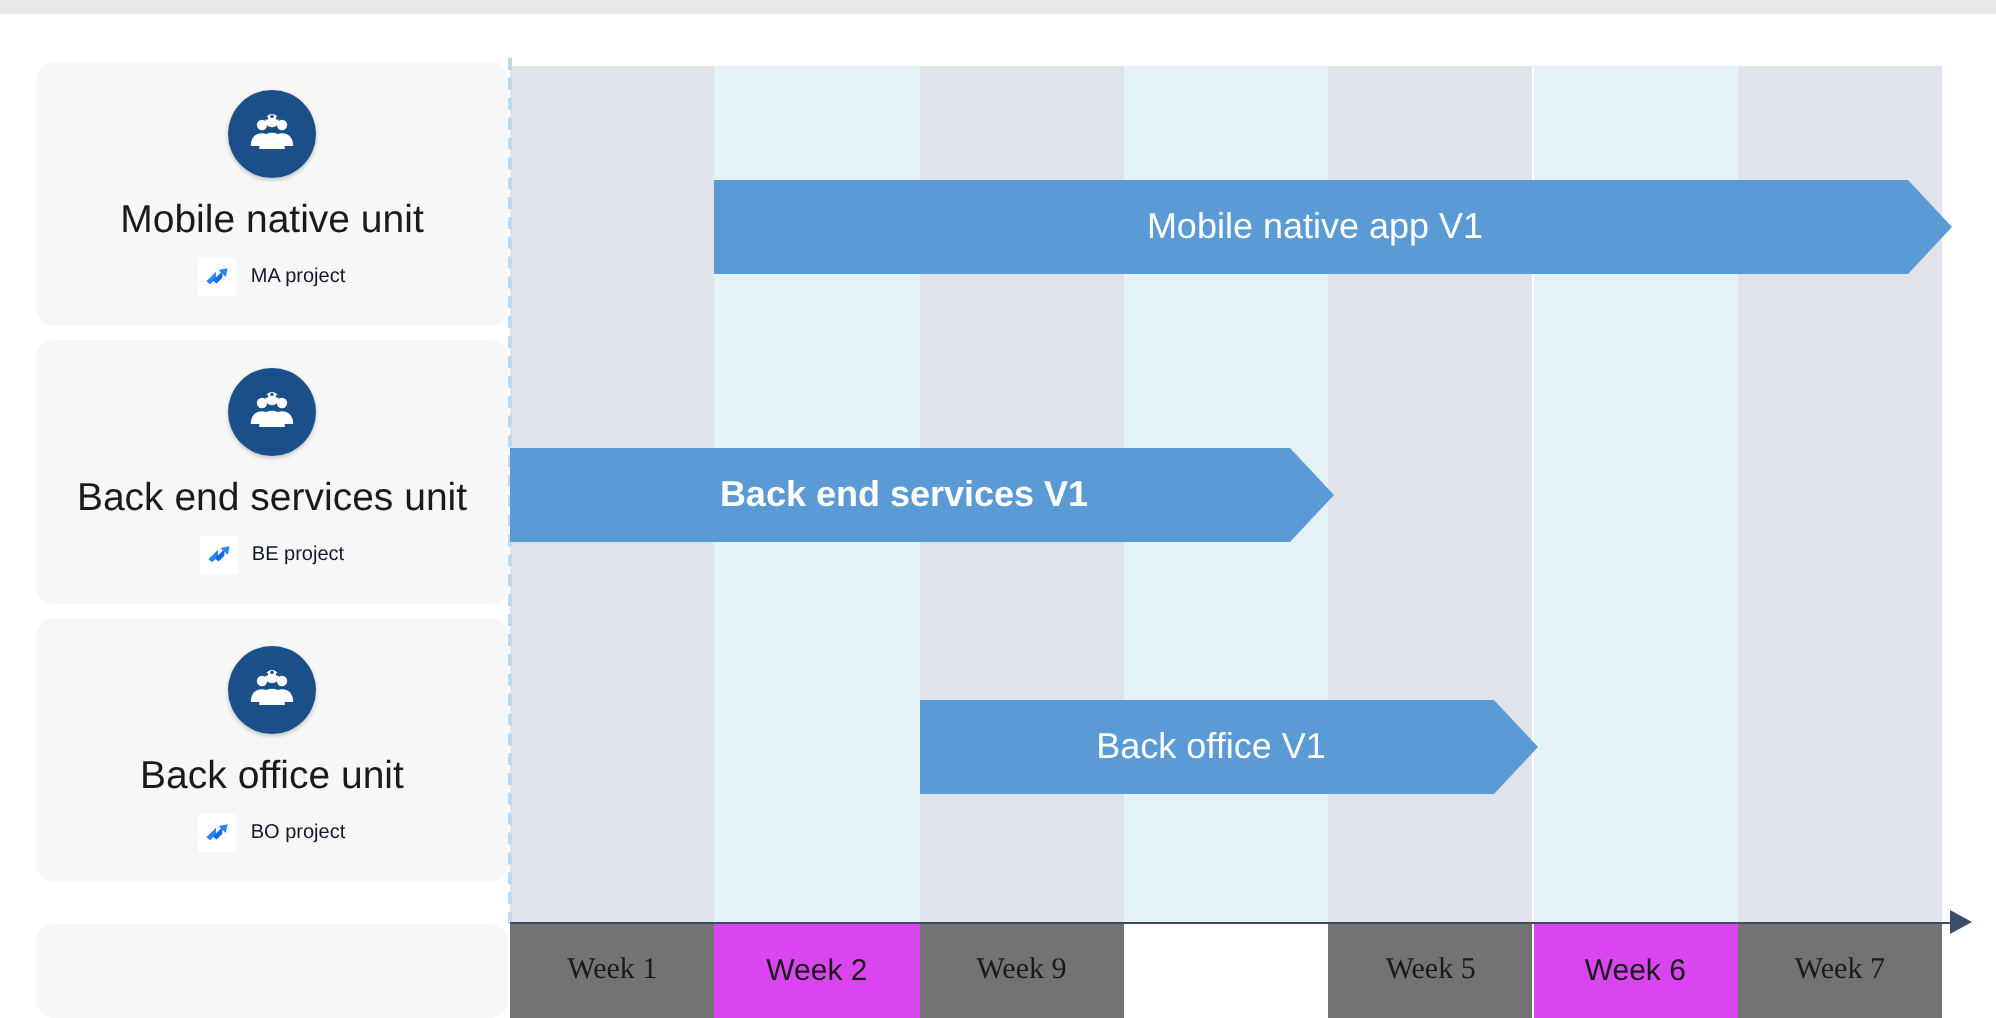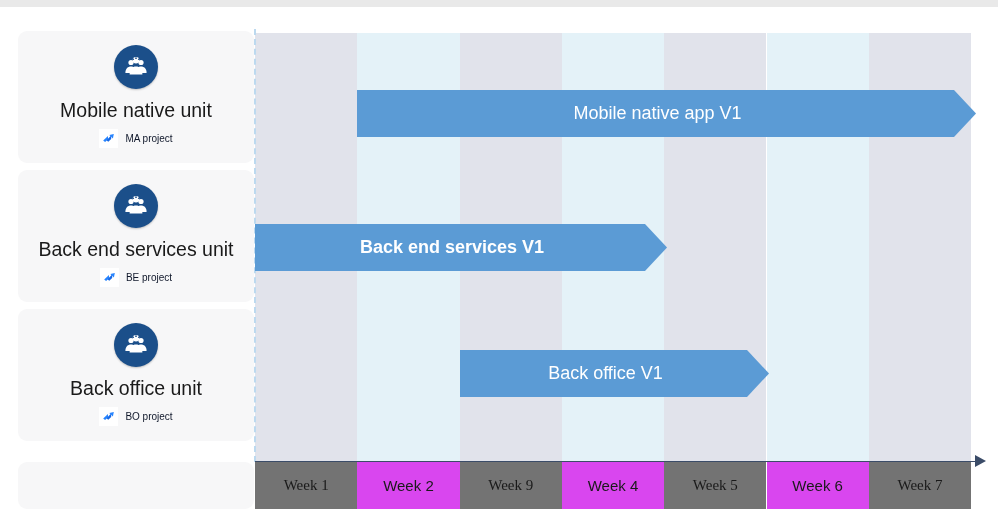--- a/index.html
+++ b/index.html
@@ -279,18 +279,17 @@
   <div class="bar arrow" style="left:460px; top:350px; width:309px;text-align:right;">
     <span class="bar-label">Back office V1</span>
   </div>
 
   <div class="axis"></div>
   <div class="axis-head"></div>
 
   <div class="week-header odd" style="left:255px">Week 1</div>
   <div class="week-header even" style="left:357.3px">Week 2</div>
   <div class="week-header odd" style="left:459.6px">Week 9</div>
-  <div class="week-header even" style="left:561.9px">Week 4</div>
   <div class="week-header odd" style="left:664.2px">Week 5</div>
   <div class="week-header even" style="left:766.5px">Week 6</div>
   <div class="week-header odd" style="left:868.8px">Week 7</div>
 
 </div>
 
 </body></html>

